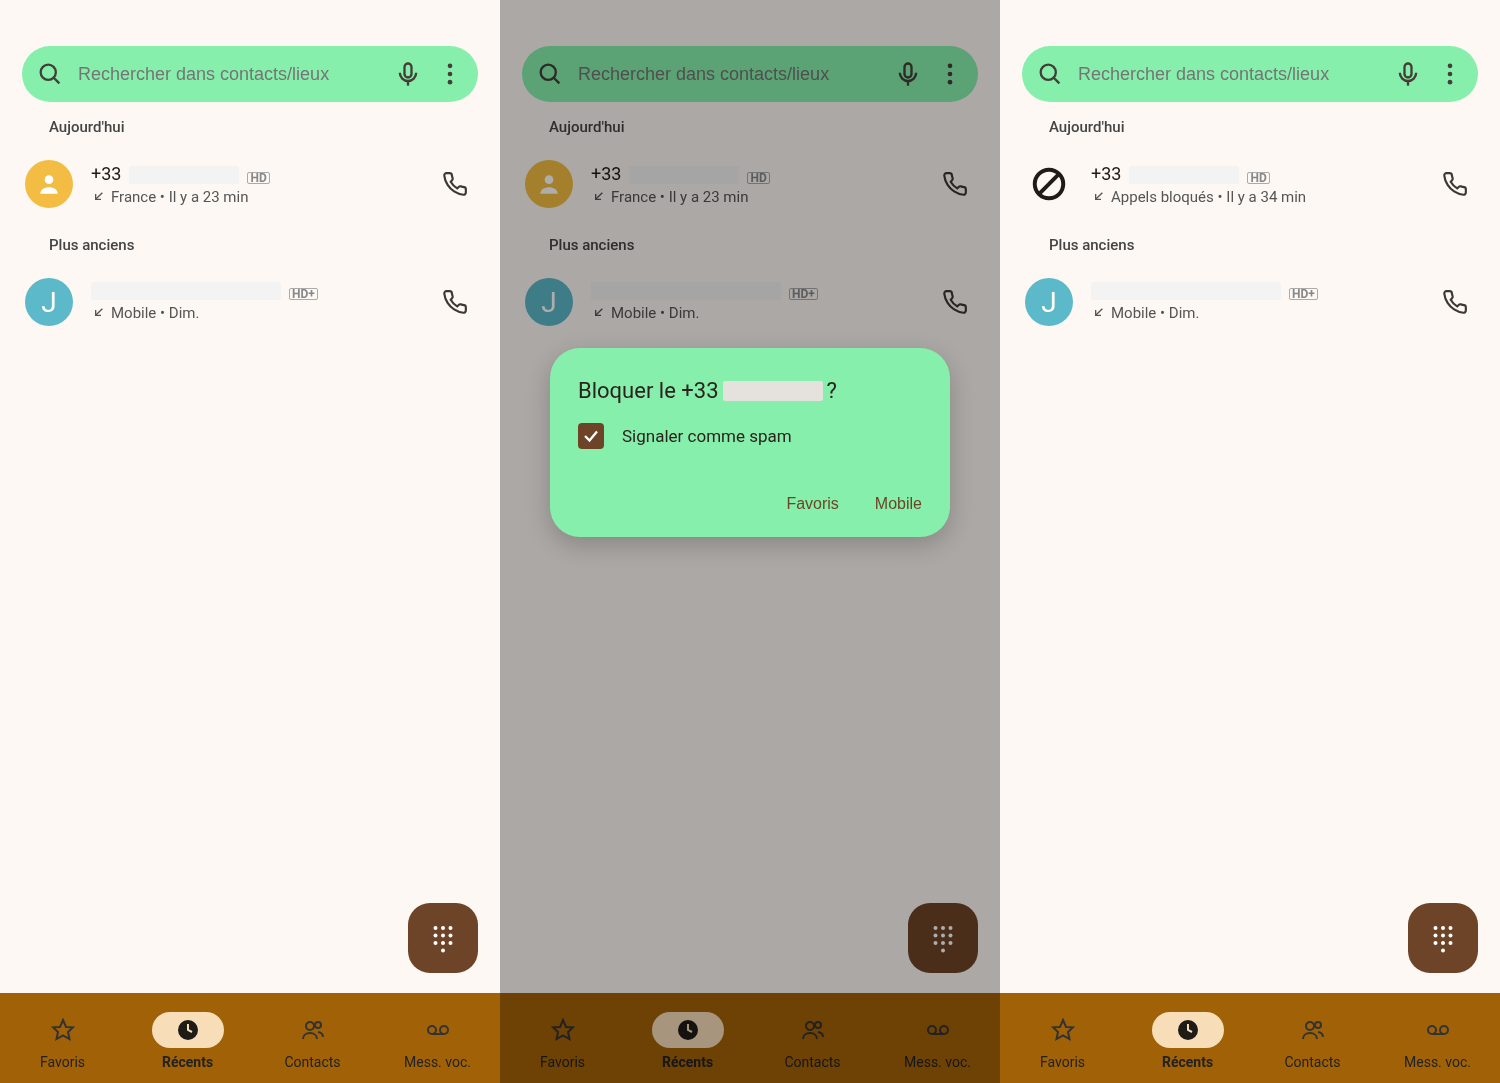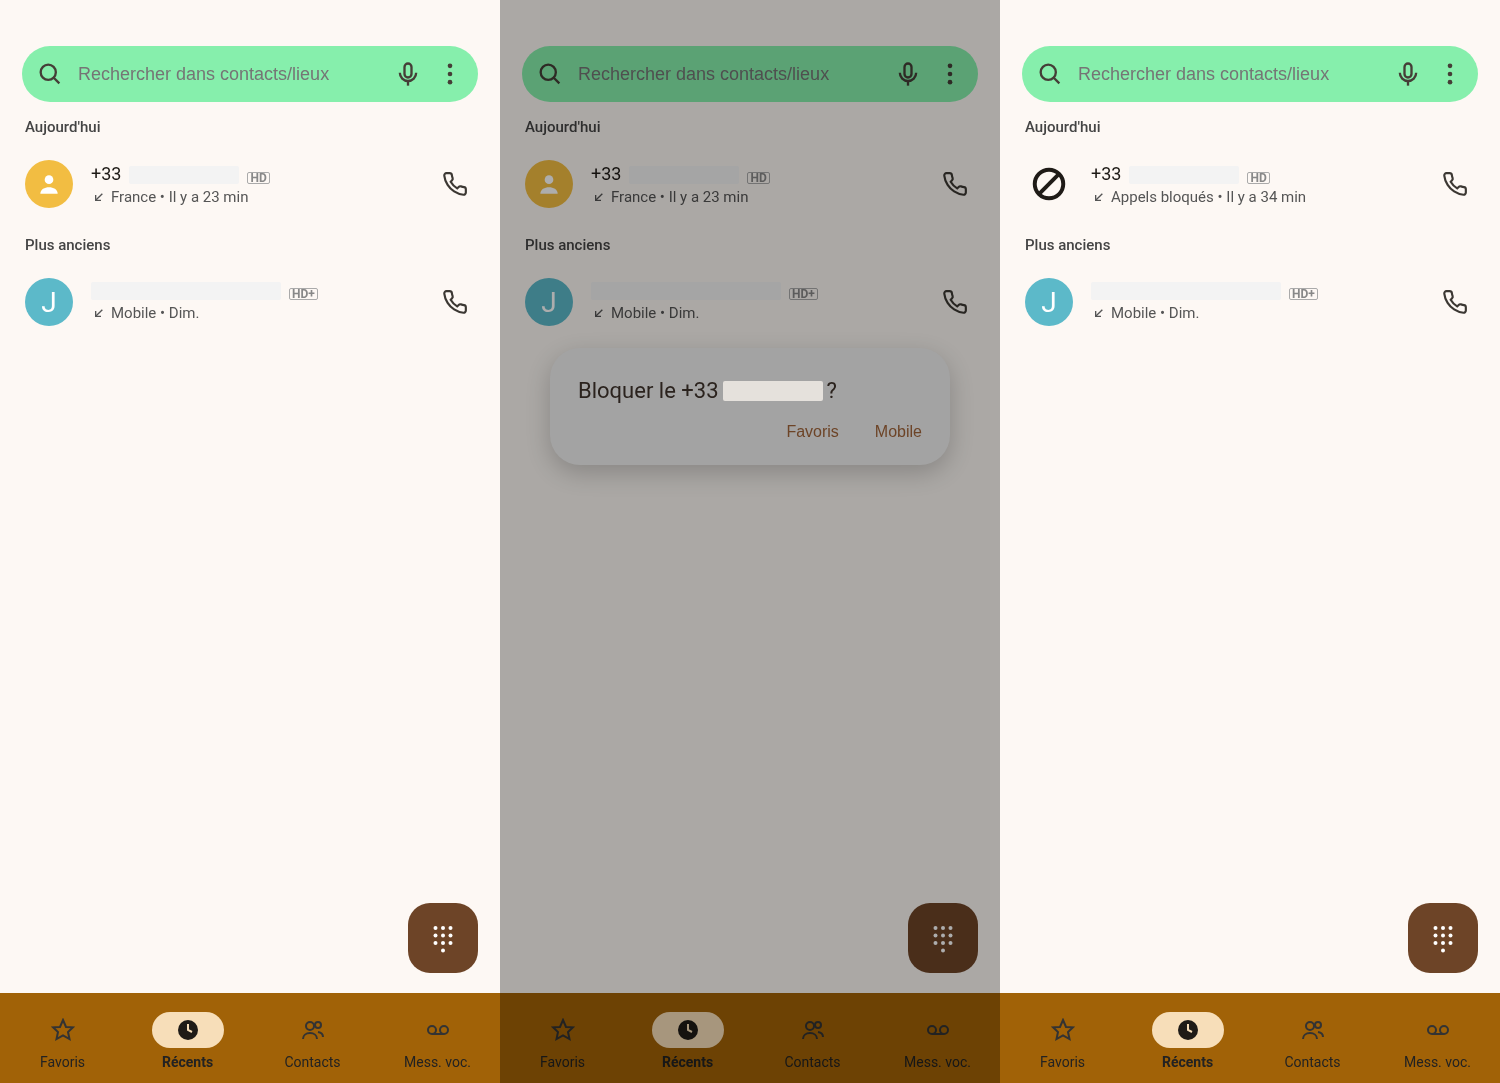--- a/index.html
+++ b/index.html
@@ -52,20 +52,21 @@
     display: flex;
     align-items: center;
     justify-content: center;
     color: #453e37;
   }
   .section-header {
     font-size: 15px;
     color: #444;
     padding: 0 25px 14px 25px;
     font-weight: 500;
+    margin-left: 24px;
   }
   .call-row {
     display: flex;
     align-items: center;
     padding: 10px 25px;
     gap: 18px;
   }
   .avatar {
     width: 48px;
     height: 48px;
@@ -106,21 +107,21 @@
     font-size: 12px;
     font-weight: 700;
     color: #888;
     border: 1.5px solid #aaa;
     border-radius: 2px;
     padding: 0 2px;
     line-height: 10px;
   }
   .call-sub {
     display: flex;
-    align-items: center;
+    align-items: flex-start;
     gap: 4px;
     font-size: 15px;
     color: #555;
     margin-top: 4px;
   }
   .call-sub svg { width: 16px; height: 16px; }
   .phone-btn {
     width: 40px;
     height: 40px;
     display: flex;
@@ -173,21 +174,21 @@
   .nav-label {
     font-size: 14px;
     color: #222;
   }
   .nav-item.active .nav-label { font-weight: 700; }
   .dialog {
     position: absolute;
     left: 50px;
     right: 50px;
     top: 348px;
-    background: #a3a3a3;
+    background: #86efac;
     border-radius: 30px;
     padding: 30px 28px 24px 28px;
     z-index: 10;
     box-shadow: 0 8px 24px rgba(0,0,0,0.2);
   }
   .dialog-title {
     font-size: 22px;
     color: #2b231e;
     display: flex;
     align-items: center;
@@ -515,20 +516,28 @@
         <span class="nav-label">Mess. voc.</span>
       </div>
   </div>
 
   <div class="dialog">
     <div class="dialog-title">
       <span>Bloquer le +33</span>
       <span class="redacted" style="width:100px;height:20px;background:#e5e1dc"></span>
       <span>?</span>
     </div>
+    <div class="dialog-check">
+      <div class="checkbox">
+        <svg width="18" height="18" viewBox="0 0 24 24" fill="none" stroke="#fff" stroke-width="3">
+            <polyline points="4 12 10 18 20 6"></polyline>
+          </svg>
+      </div>
+      <span class="dialog-check-label">Signaler comme spam</span>
+    </div>
     <div class="dialog-actions">
       <button class="dialog-btn">Favoris</button>
       <button class="dialog-btn">Mobile</button>
     </div>
   </div>
 </div>
 
 <div class="screen">
   <div class="topbar">
     <div class="searchbar">

